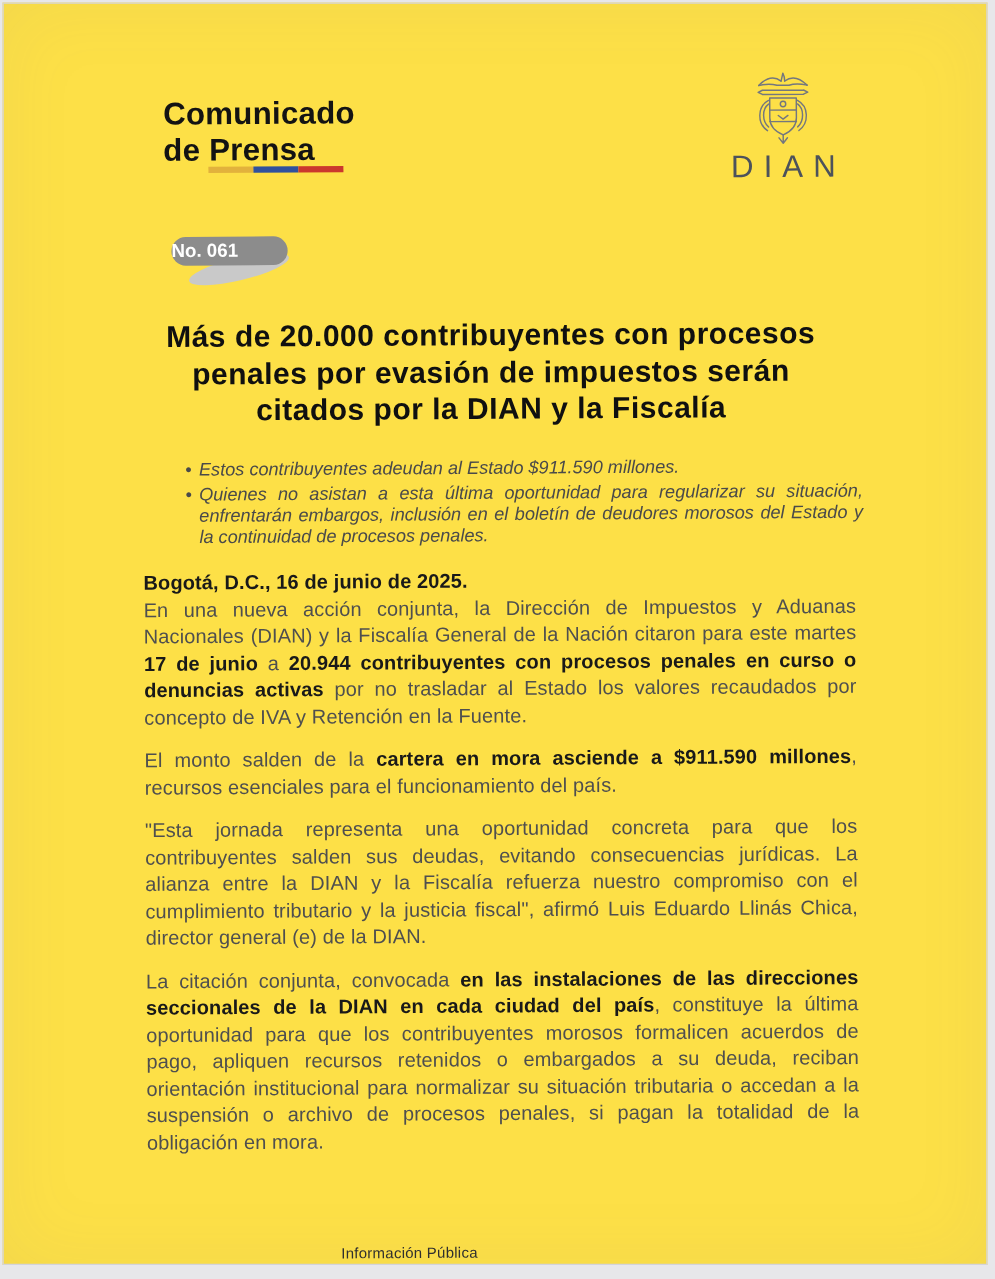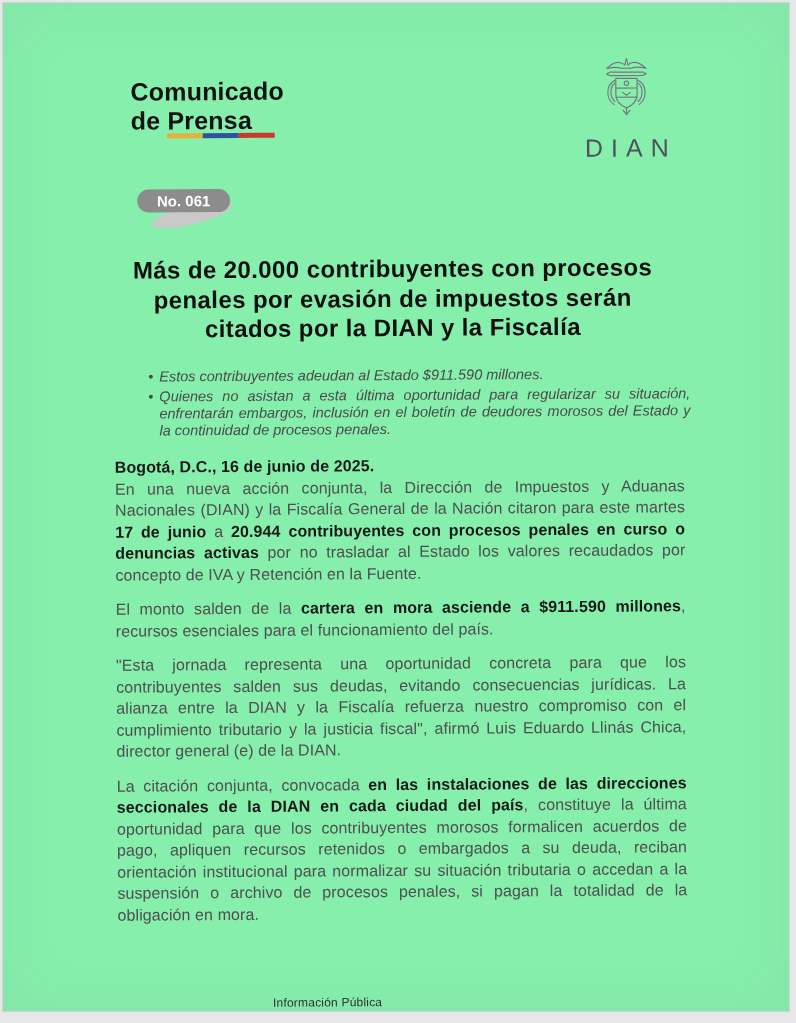--- a/index.html
+++ b/index.html
@@ -3,48 +3,48 @@
 <meta charset="utf-8">
 <style>
   html,body{margin:0;padding:0;}
   body{
     width:796px;height:1023px;position:relative;overflow:hidden;
     background:#e7e7ea;
     font-family:"Liberation Sans","DejaVu Sans",sans-serif;
   }
   .page{
     position:absolute;left:2px;top:2px;width:786px;height:1008px;
-    background:#86efac;border:1px solid #d3d3d9;
+    background:#fde047;border:1px solid #d3d3d9;
     box-shadow:inset 0 0 60px rgba(120,120,130,.08);
   }
   .content{
     position:absolute;inset:0;
     transform:rotate(-0.35deg);transform-origin:50% 50%;
   }
   
   .press-logo{
     position:absolute;left:130px;top:73px;
     font-size:25px;line-height:29px;font-weight:700;
     letter-spacing:.2px;color:#131313;
   }
   .flagbar{display:flex;width:108px;height:5px;margin-left:36px;margin-top:-2px;}
   .flagbar span{flex:1;display:block;height:100%;}
   
   .dian{position:absolute;left:572px;top:52px;width:108px;text-align:center;}
   .dian svg{display:block;margin:0 auto;}
   .dian-word{
-    margin-top:14px;font-size:25px;font-weight:400;color:#4d525b;
+    margin-top:0;font-size:25px;font-weight:400;color:#4d525b;
     letter-spacing:8px;padding-left:8px;
   }
   
   .badge-wrap{position:absolute;left:0;top:0;}
   .pill{
     position:absolute;left:136px;top:185px;width:93px;height:23px;
     border-radius:12px;color:#fff;font-size:15px;line-height:23px;
-    font-weight:700;text-align:center;z-index:2;
+    font-weight:700;z-index:2;
   }
   .swoosh{
     position:absolute;left:149px;top:202px;width:82px;height:18px;
     border-radius:50%;transform:rotate(-13deg);z-index:1;
   }
   
   .title{
     position:absolute;left:90px;right:94px;top:251px;margin:0;
     text-align:center;font-size:24px;line-height:29.5px;
     font-weight:700;letter-spacing:.4px;color:#101010;

